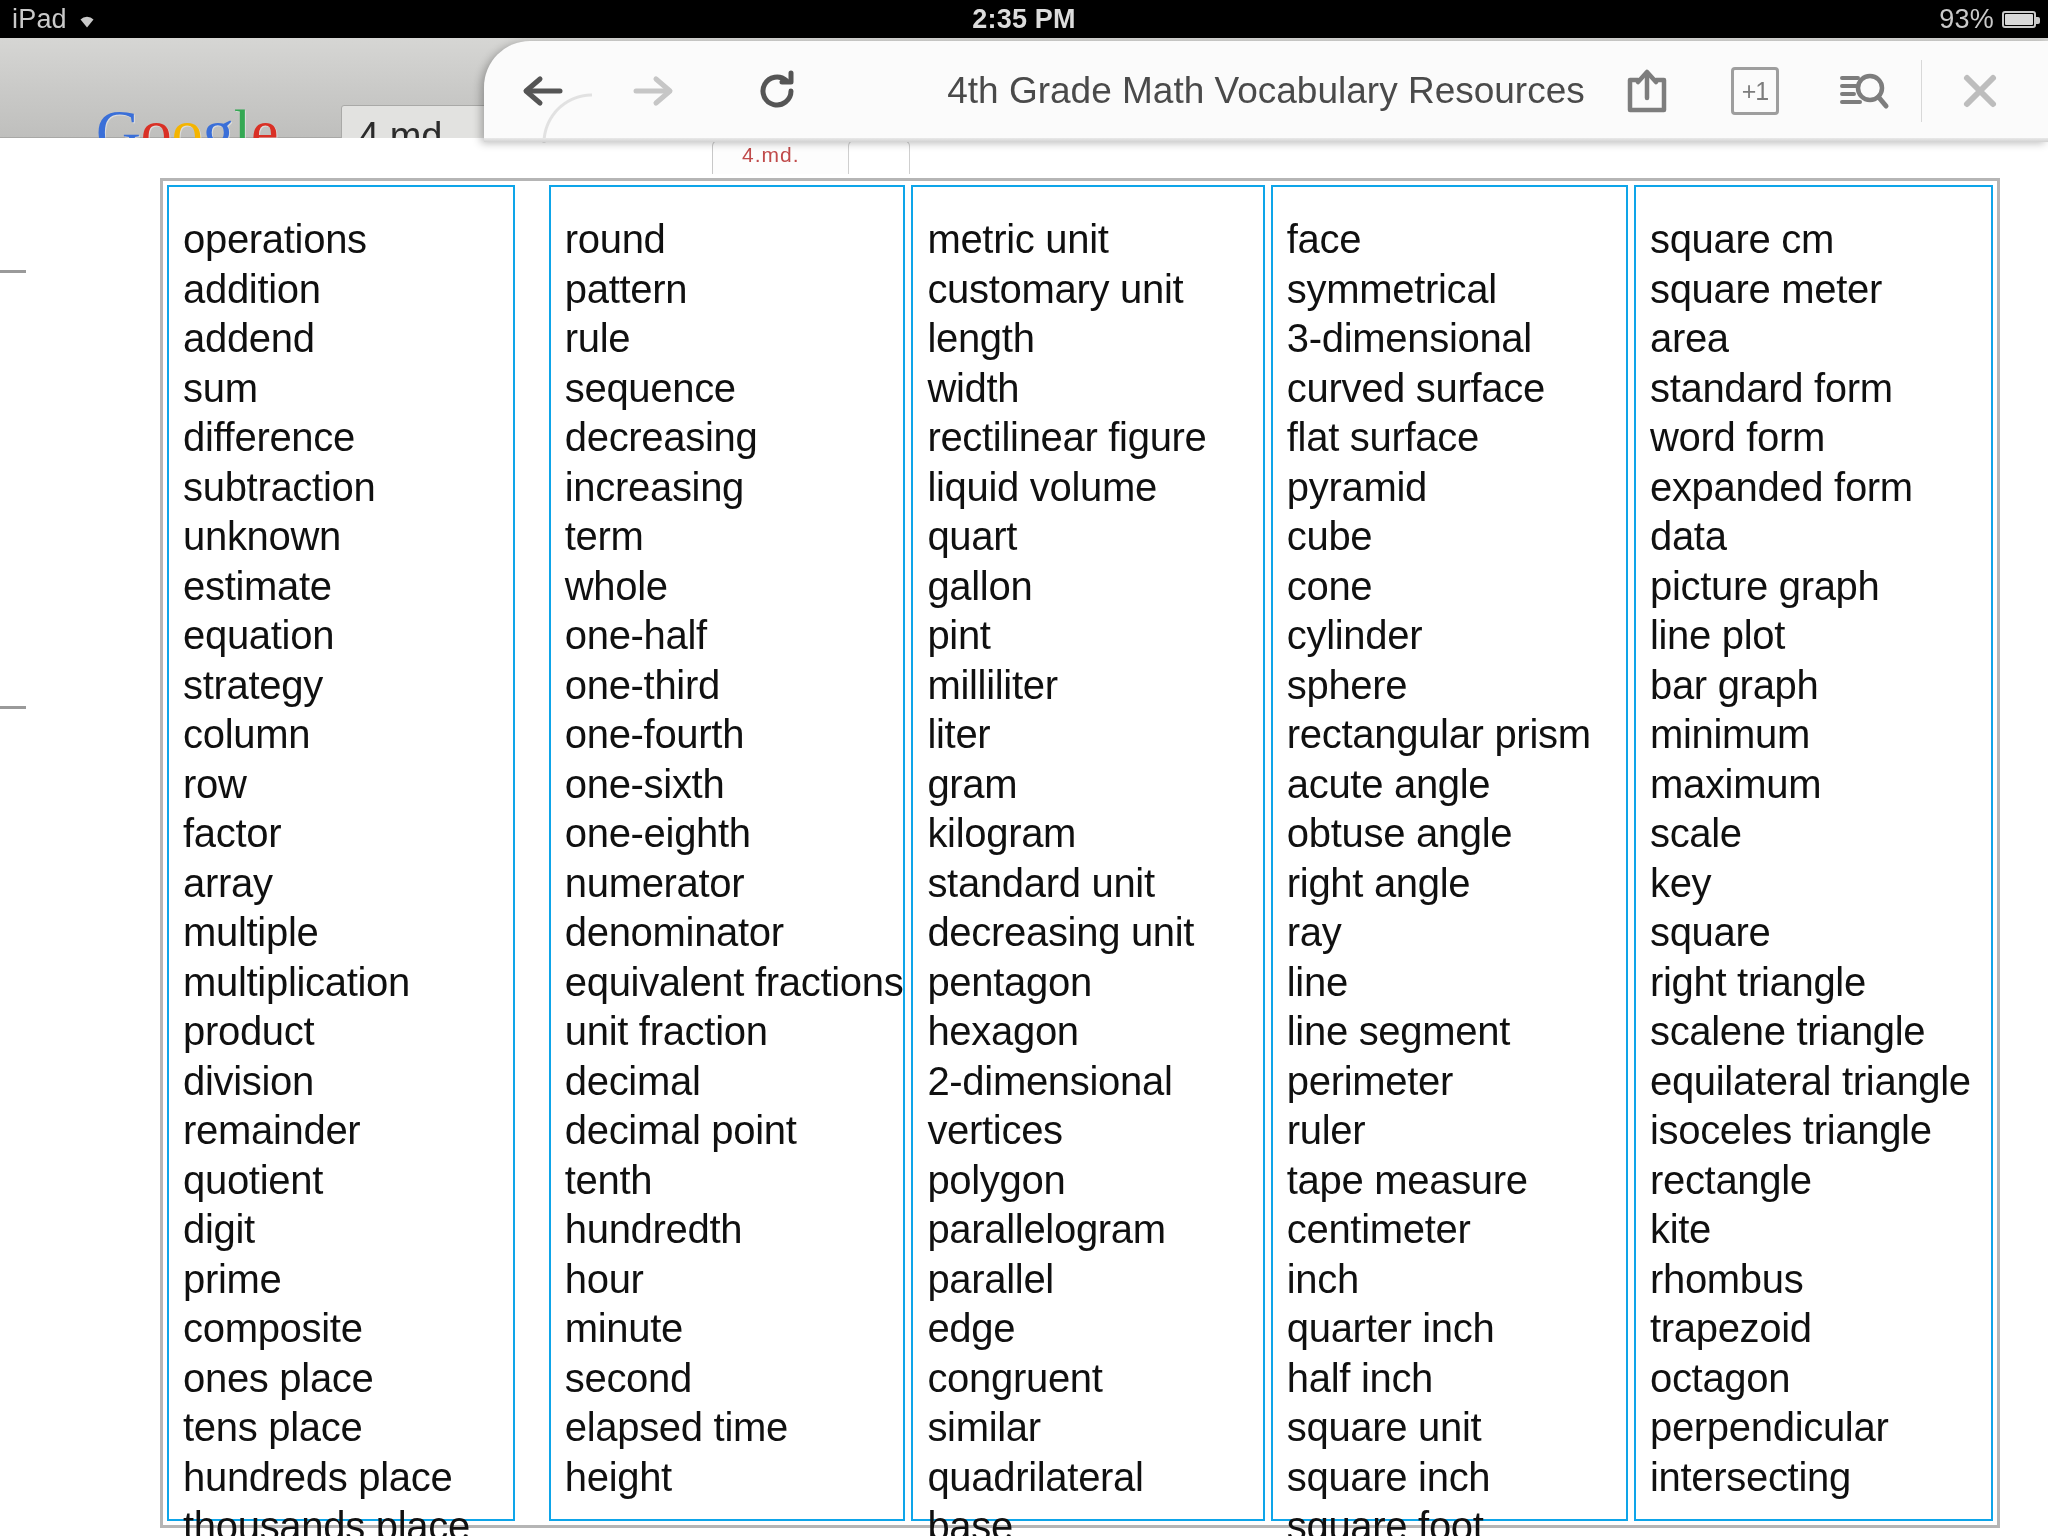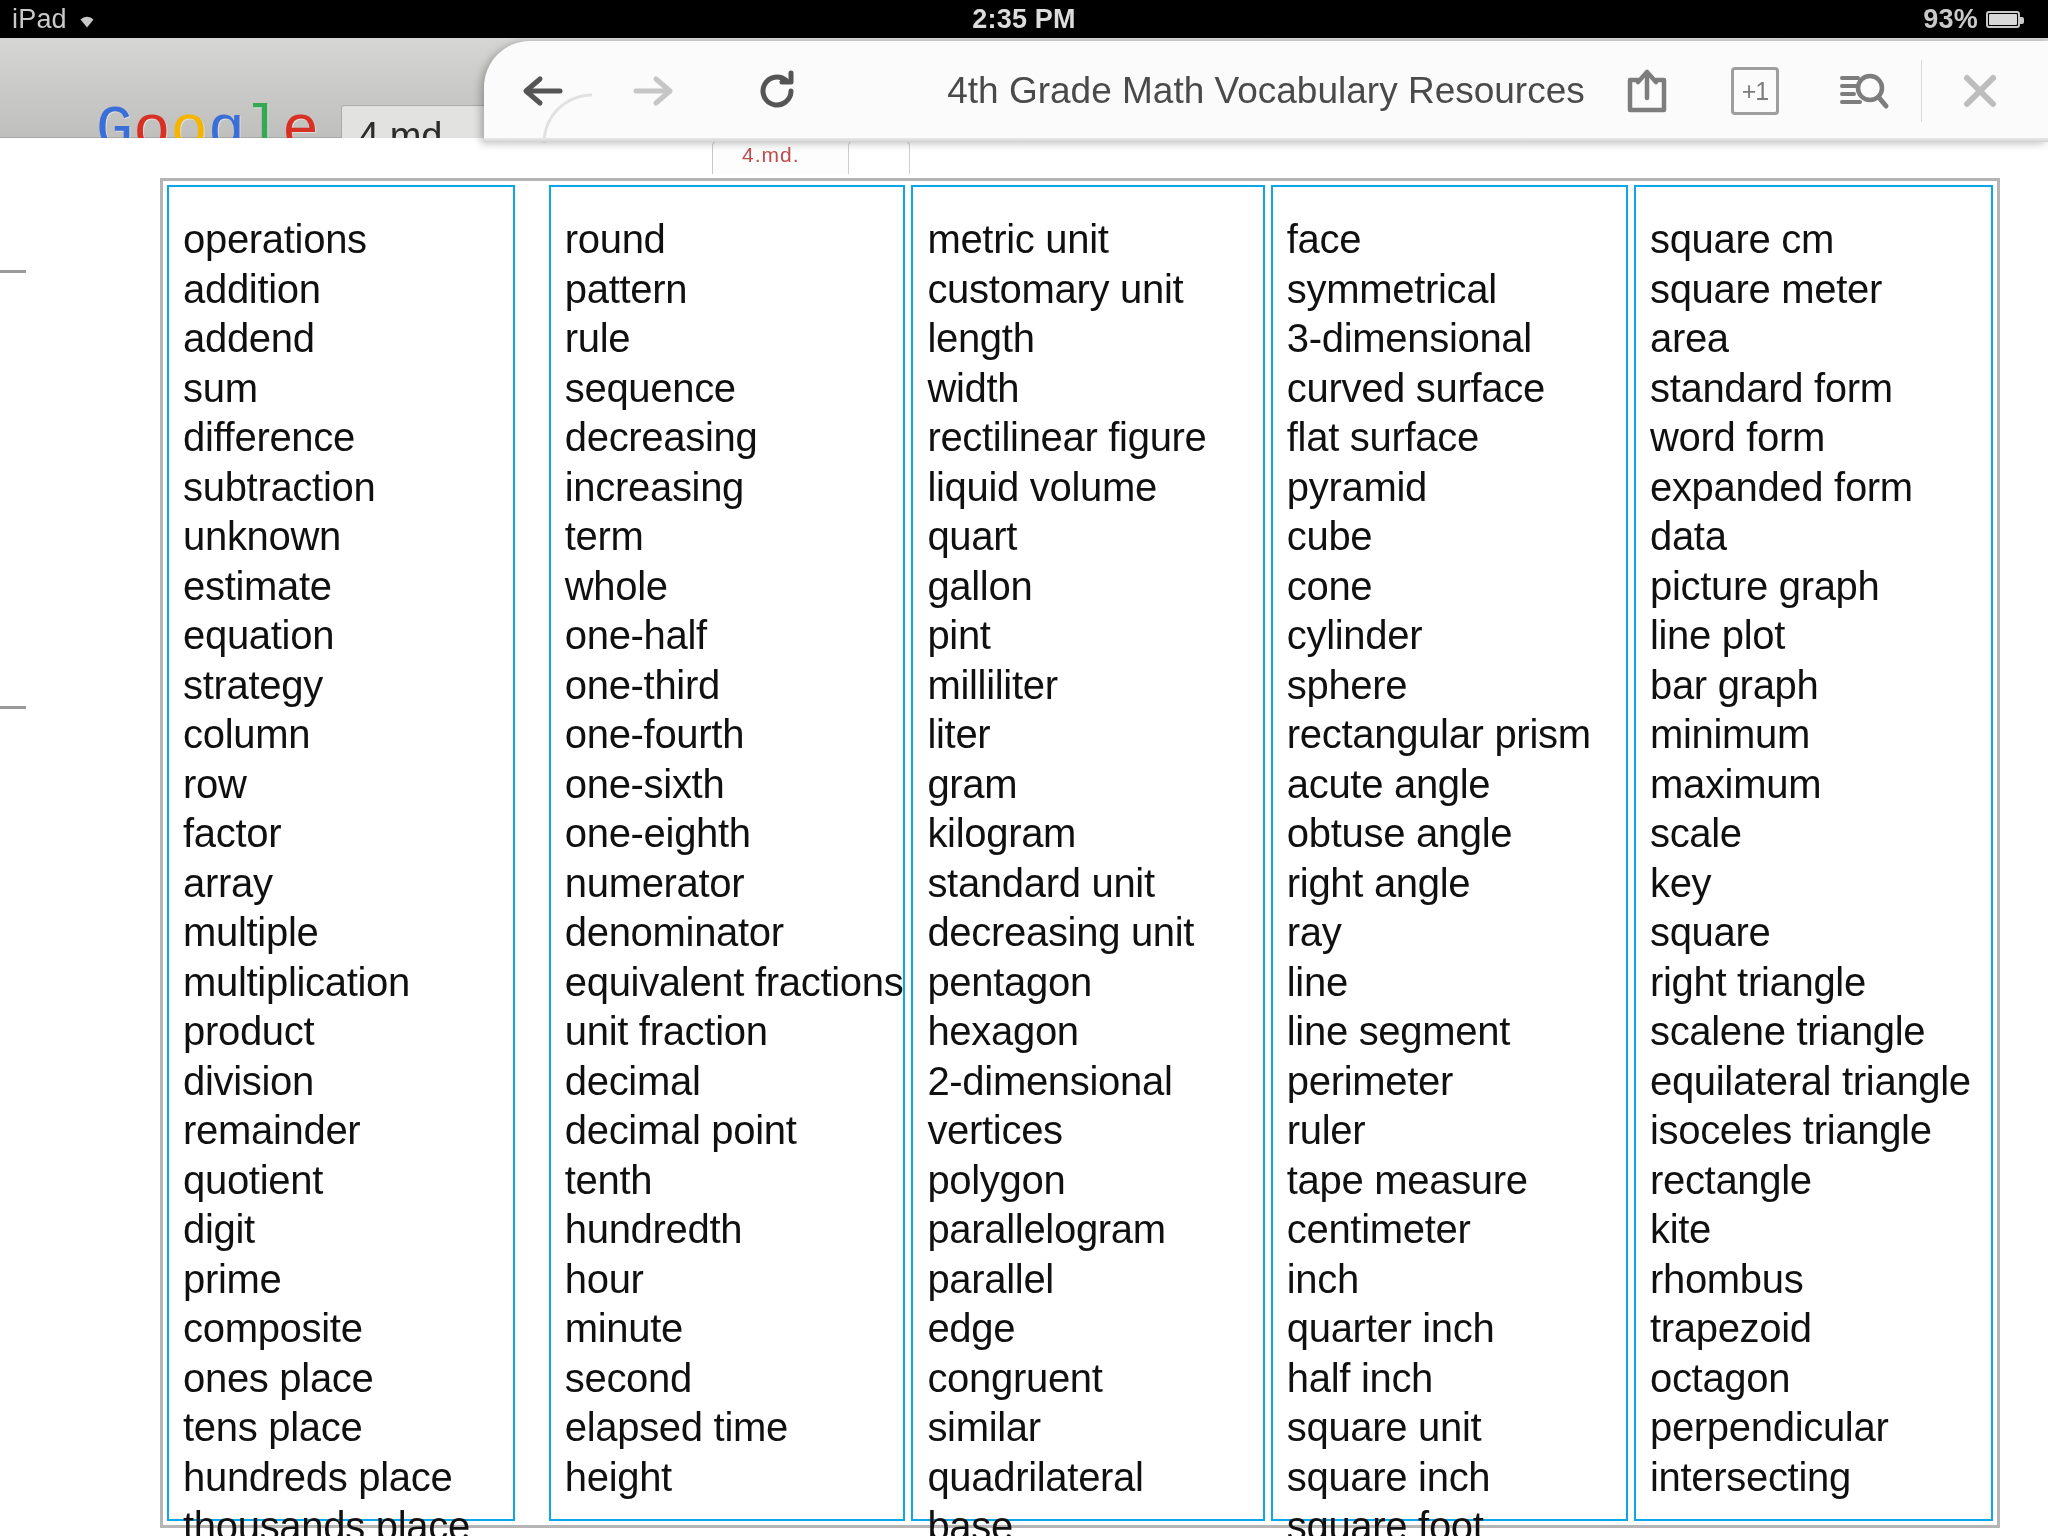--- a/index.html
+++ b/index.html
@@ -12,36 +12,36 @@
 
   
   .statusbar{
     position:absolute; left:0; top:0; width:2048px; height:38px;
     background:#000; color:#c9c9c9;
     display:flex; align-items:center;
     font-size:27px; letter-spacing:.2px;
   }
   .sb-left{ display:flex; align-items:center; gap:9px; padding-left:12px; }
   .sb-center{ position:absolute; left:0; right:0; text-align:center; font-weight:bold; color:#dcdcdc; }
-  .sb-right{ position:absolute; right:28px; display:flex; align-items:center; gap:8px;font-weight:bold; }
+  .sb-right{ position:absolute; right:12px; display:flex; align-items:center; gap:8px; }
   .wifi{ width:22px; height:17px; position:relative; display:inline-block; }
   .wifi svg{ display:block; }
   .batt{ width:34px; height:17px; border:2px solid #c9c9c9; border-radius:3px; position:relative; }
   .batt::after{ content:""; position:absolute; right:-6px; top:4px; width:4px; height:7px; background:#c9c9c9; border-radius:0 2px 2px 0; }
   .batt-fill{ position:absolute; left:1px; top:1px; bottom:1px; width:92%; background:#d8d8d8; border-radius:1px;}
 
   
   .googlebar{
     position:absolute; left:0; top:38px; width:2048px; height:100px;
     background:linear-gradient(to bottom,#d6d6d4 0%,#c9c9c7 55%,#bfbfbd 100%);
     border-bottom:1px solid #a8a8a6;
   }
   .glogo{
     position:absolute; left:96px; top:62px;
-    font-family:Liberation Mono, monospace;
+    font-family:Liberation Serif, serif;
     font-size:62px; line-height:62px; white-space:nowrap;
     text-shadow:1px 1px 0 rgba(255,255,255,.45);
   }
   .glogo .b{color:#3a6fd8;} .glogo .r{color:#d93025;}
   .glogo .y{color:#f4b400;} .glogo .g{color:#34a853;}
   .searchbox{
     position:absolute; left:341px; top:67px; width:180px; height:62px;
     background:#e2e2e0; border:1px solid #a9a9a7; border-radius:3px;
     color:#2b2b2b; font-size:38px; line-height:60px; padding-left:16px;
     overflow:hidden; white-space:nowrap;

